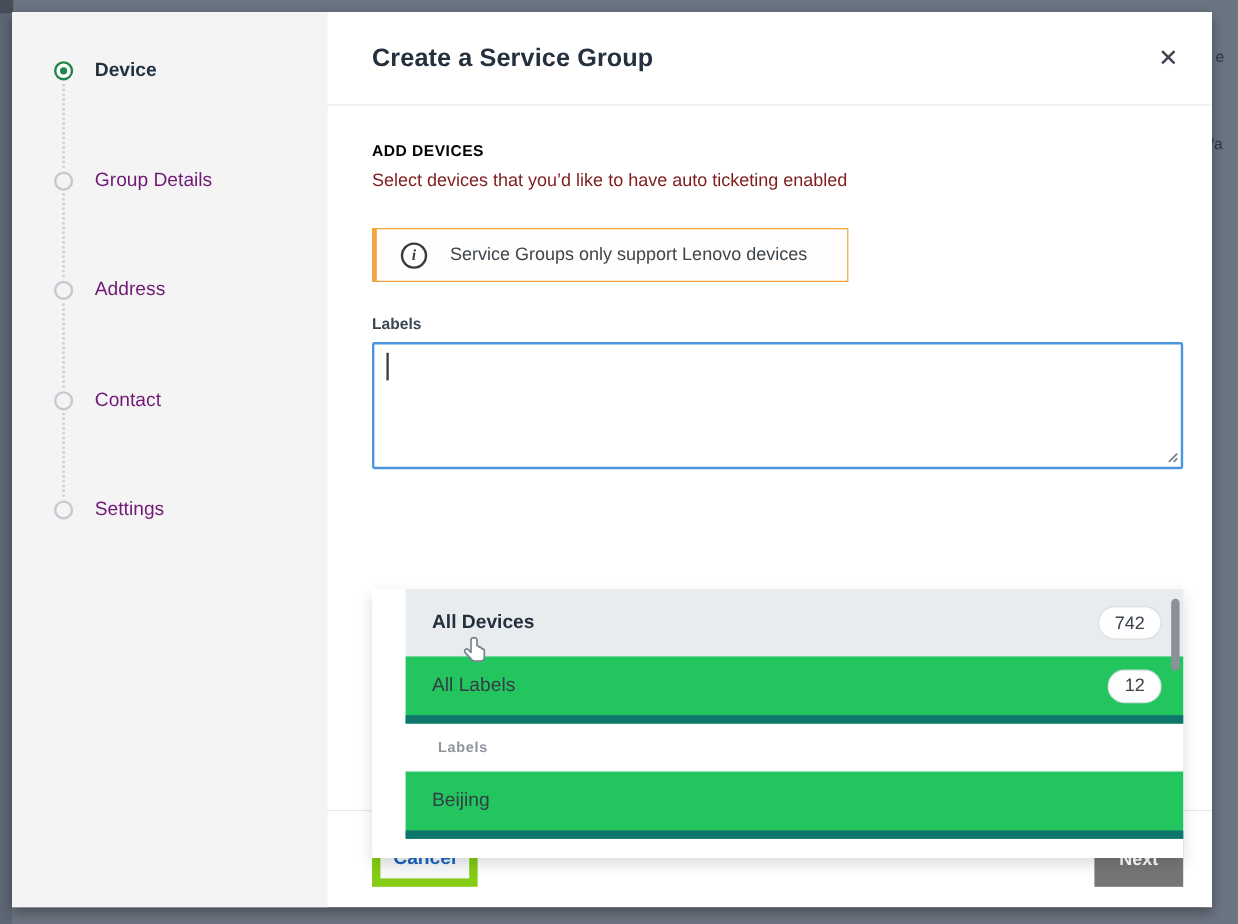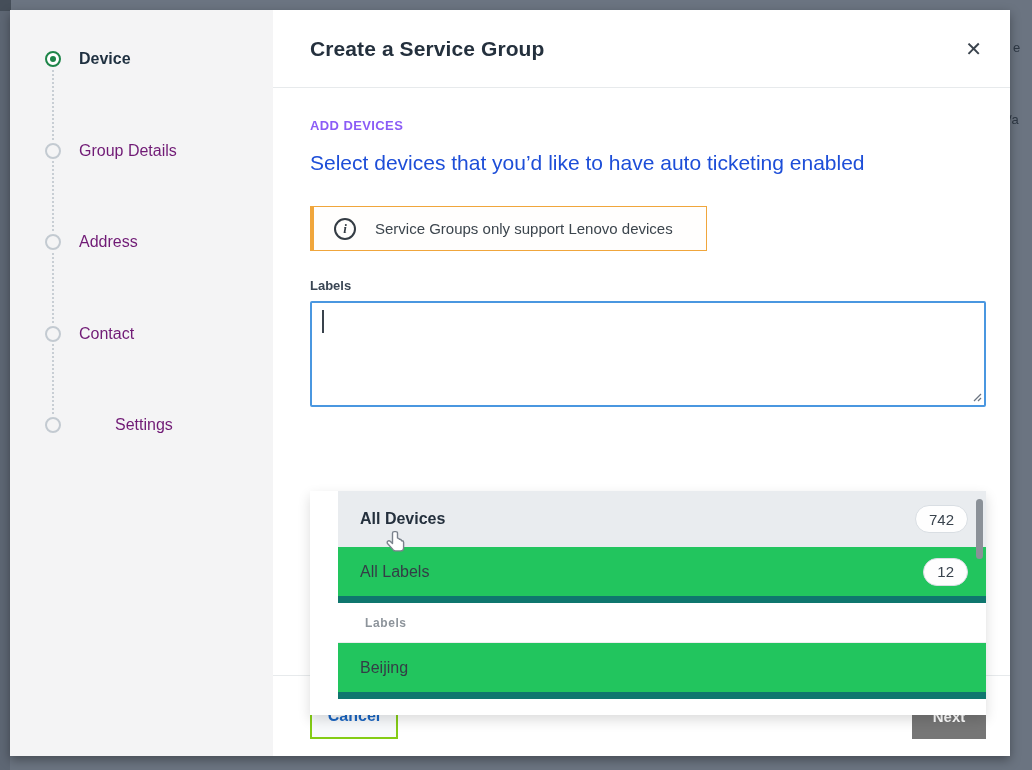--- a/index.html
+++ b/index.html
@@ -48,22 +48,22 @@
     height:78px; display:flex; align-items:center;
     padding:0 24px 0 37px; border-bottom:1px solid #e7eaec; flex-shrink:0;
   }
   .modal-title { font-size:21px; font-weight:600; color:#24303d; letter-spacing:.1px; }
   .close-btn {
     margin-left:auto; font-size:20px; color:#3a434d; cursor:pointer;
     background:none; border:none; line-height:1; padding:4px; font-family:inherit;
   }
 
   .content { padding:30px 0 0 37px; position:relative; flex:1; }
-  .section-heading { font-size:13px; font-weight:700; color:#8b5cf6; letter-spacing:.4px; }
-  .section-subtitle { font-size:21px; color:#1d4ed8; margin-top:18px; }
+  .section-heading { font-size:13px; font-weight:700; color:#000000; letter-spacing:.4px; }
+  .section-subtitle { font-size:15px; color:#7f1d1d; margin-top:9px; }
 
   .banner {
     margin-top:31px; width:397px; height:45px;
     border:1px solid #f0a63c; border-left:4px solid #f0a63c;
     display:flex; align-items:center; padding-left:20px; background:#fffefd;
   }
   .banner-icon {
     width:22px; height:22px; border-radius:50%; border:2px solid #343c44;
     display:flex; align-items:center; justify-content:center;
     font-size:13px; font-weight:700; color:#343c44; flex-shrink:0;
@@ -110,21 +110,21 @@
     position:absolute; right:3px; top:6px; width:7px; height:220px; z-index:4;
   }
   .dd-thumb { width:7px; height:60px; border-radius:4px; background:#8b9198; margin-top:2px; }
   .hand-cursor { position:absolute; left:47px; top:38px; z-index:5; pointer-events:none; }
 
   .modal-footer {
     height:81px; border-top:1px solid #e7eaec; display:flex; align-items:center;
     padding:0 24px 0 37px; flex-shrink:0;
   }
   .cancel-btn {
-    width:88px; height:46px; background:#f8fafc; border:2px solid #84cc16;
+    width:88px; height:46px; background:#f8fafc; border:7px solid #84cc16;
     color:#1a66c4; font-size:16px; font-weight:600; cursor:pointer; font-family:inherit;
   }
   .next-btn {
     margin-left:auto; width:74px; height:46px; background:#767676; border:none;
     color:#ffffff; font-size:15px; font-weight:600; cursor:pointer; font-family:inherit;
   }
 </style>
 </head>
 <body>
 
@@ -150,21 +150,21 @@
       <span class="step-label">Group Details</span>
     </div>
     <div class="step" style="top:222px;">
       <span class="step-circle"></span>
       <span class="step-label">Address</span>
     </div>
     <div class="step" style="top:314px;">
       <span class="step-circle"></span>
       <span class="step-label">Contact</span>
     </div>
-    <div class="step" style="top:405px;gap:36px;">
+    <div class="step" style="top:405px;">
       <span class="step-circle"></span>
       <span class="step-label">Settings</span>
     </div>
   </div>
 
   <div class="main">
 
     <div class="modal-header">
       <span class="modal-title">Create a Service Group</span>
       <button class="close-btn">✕</button>

